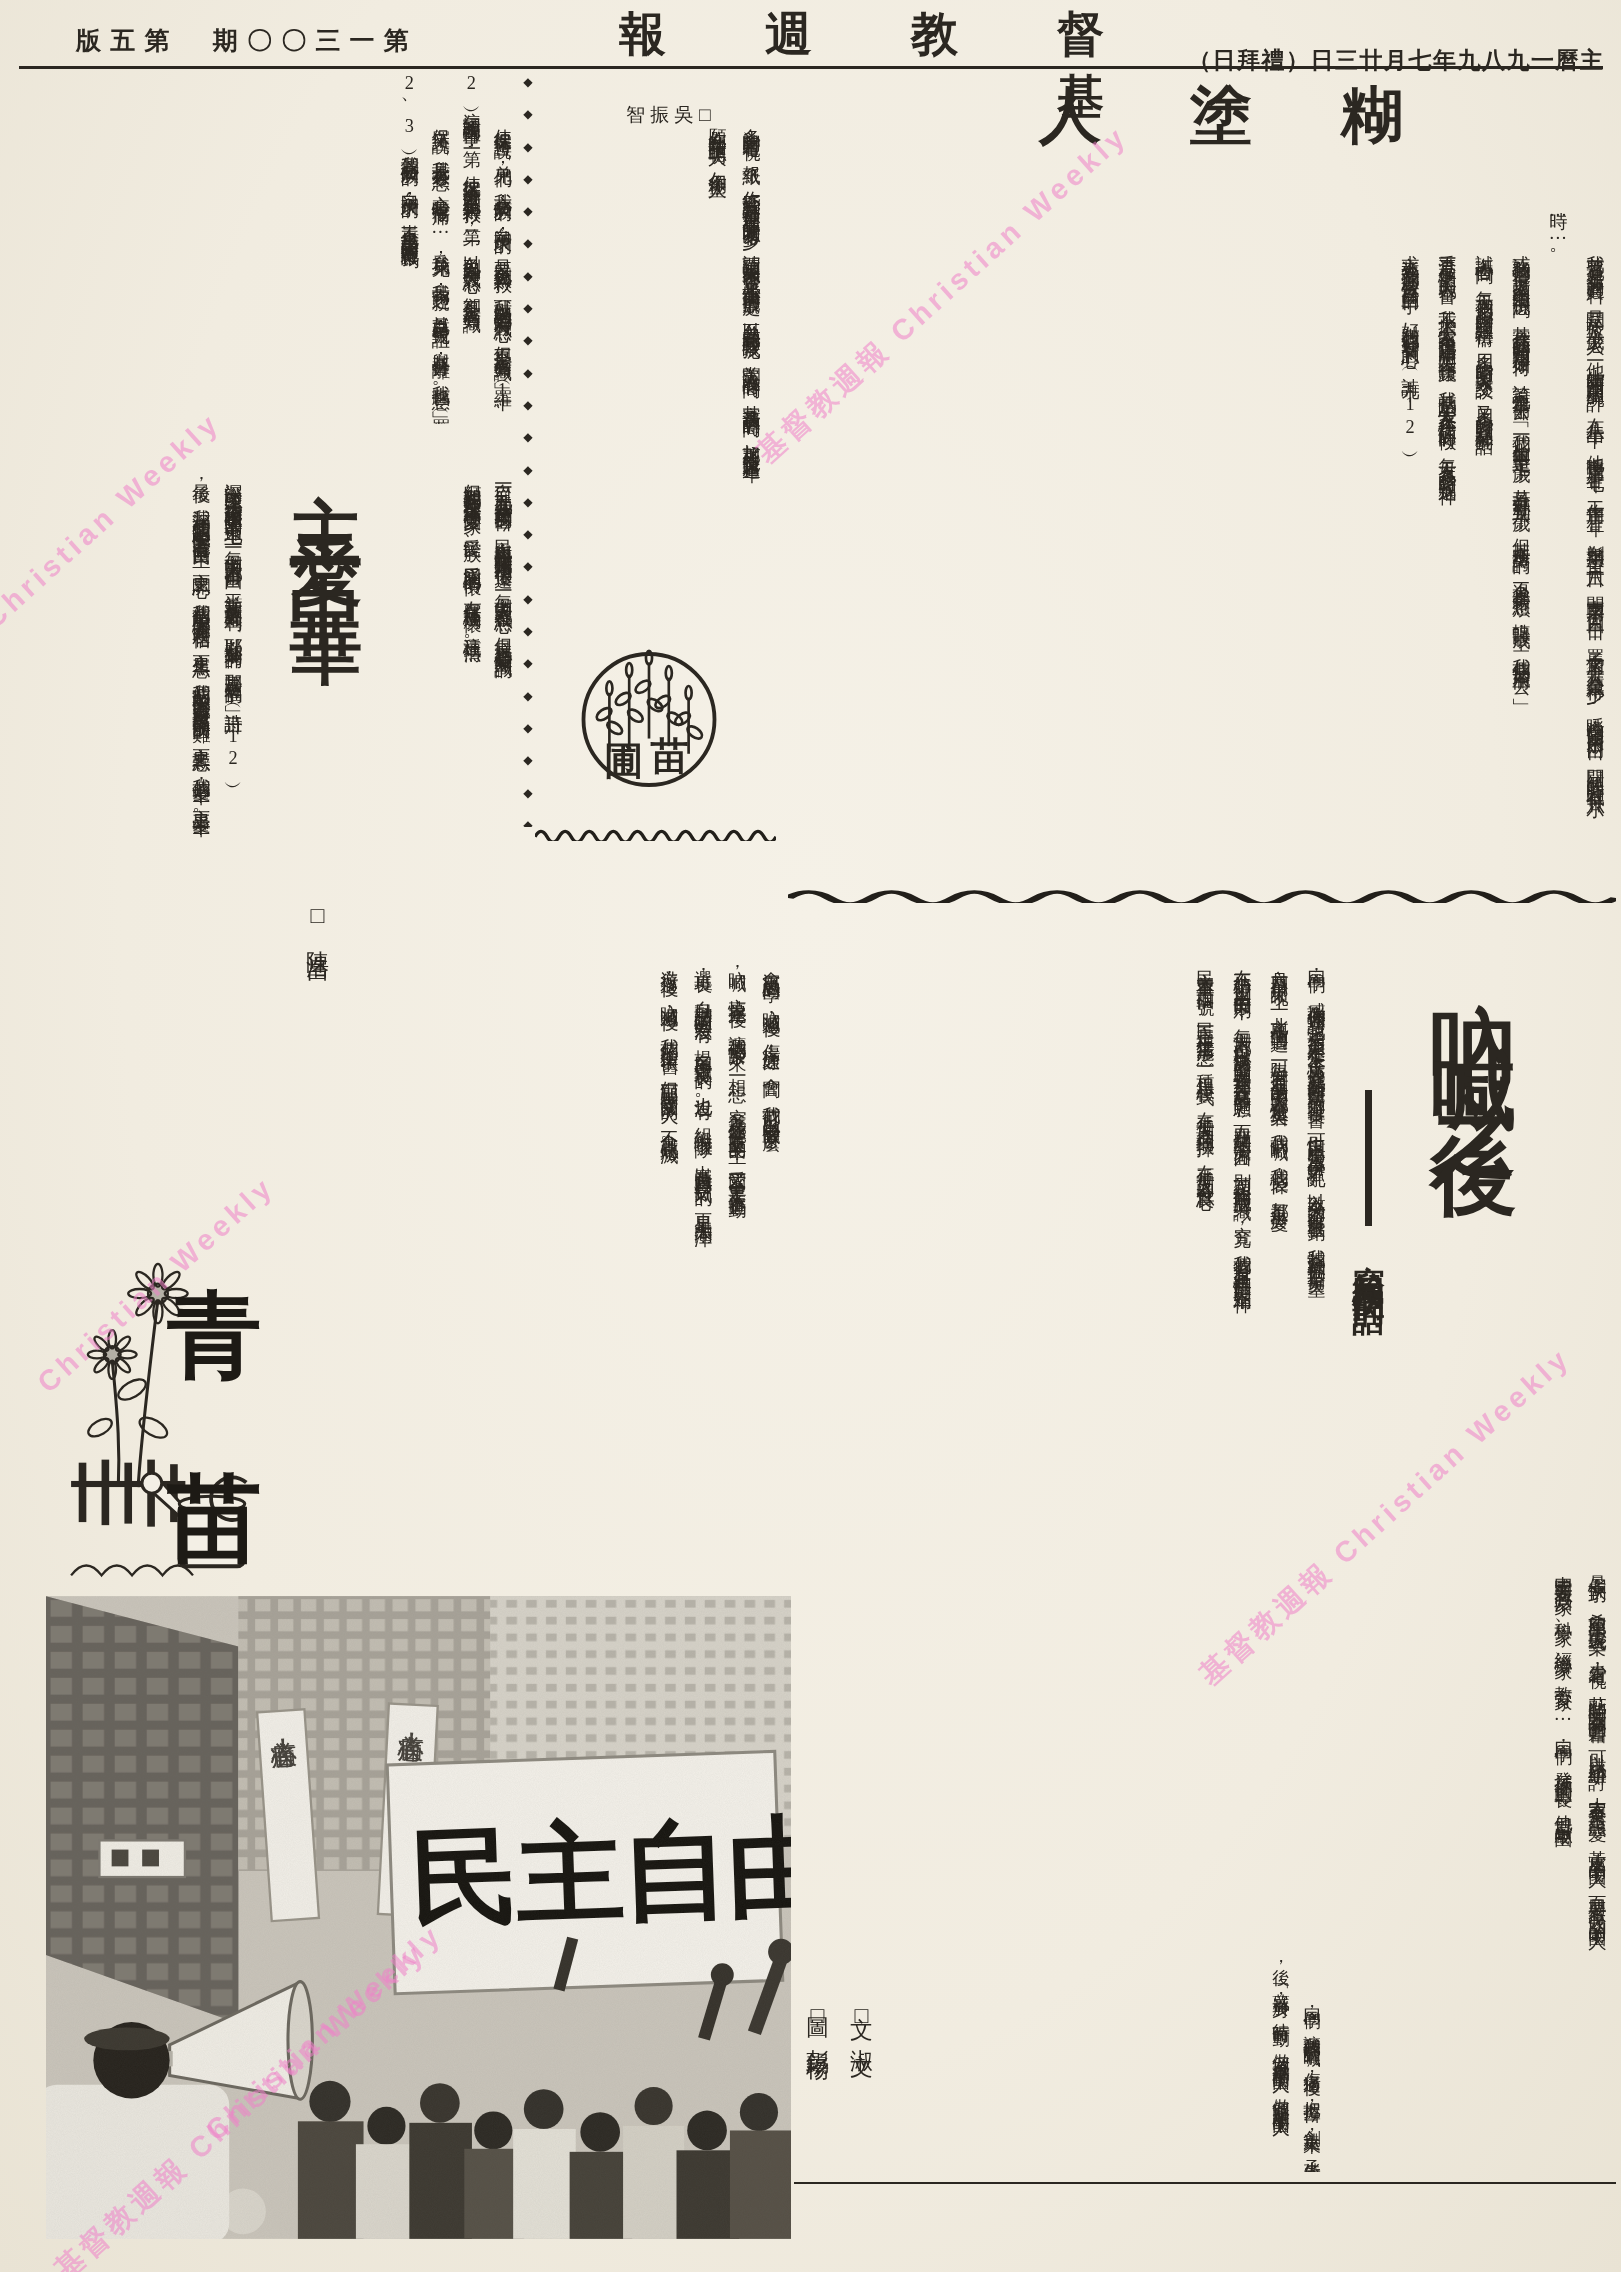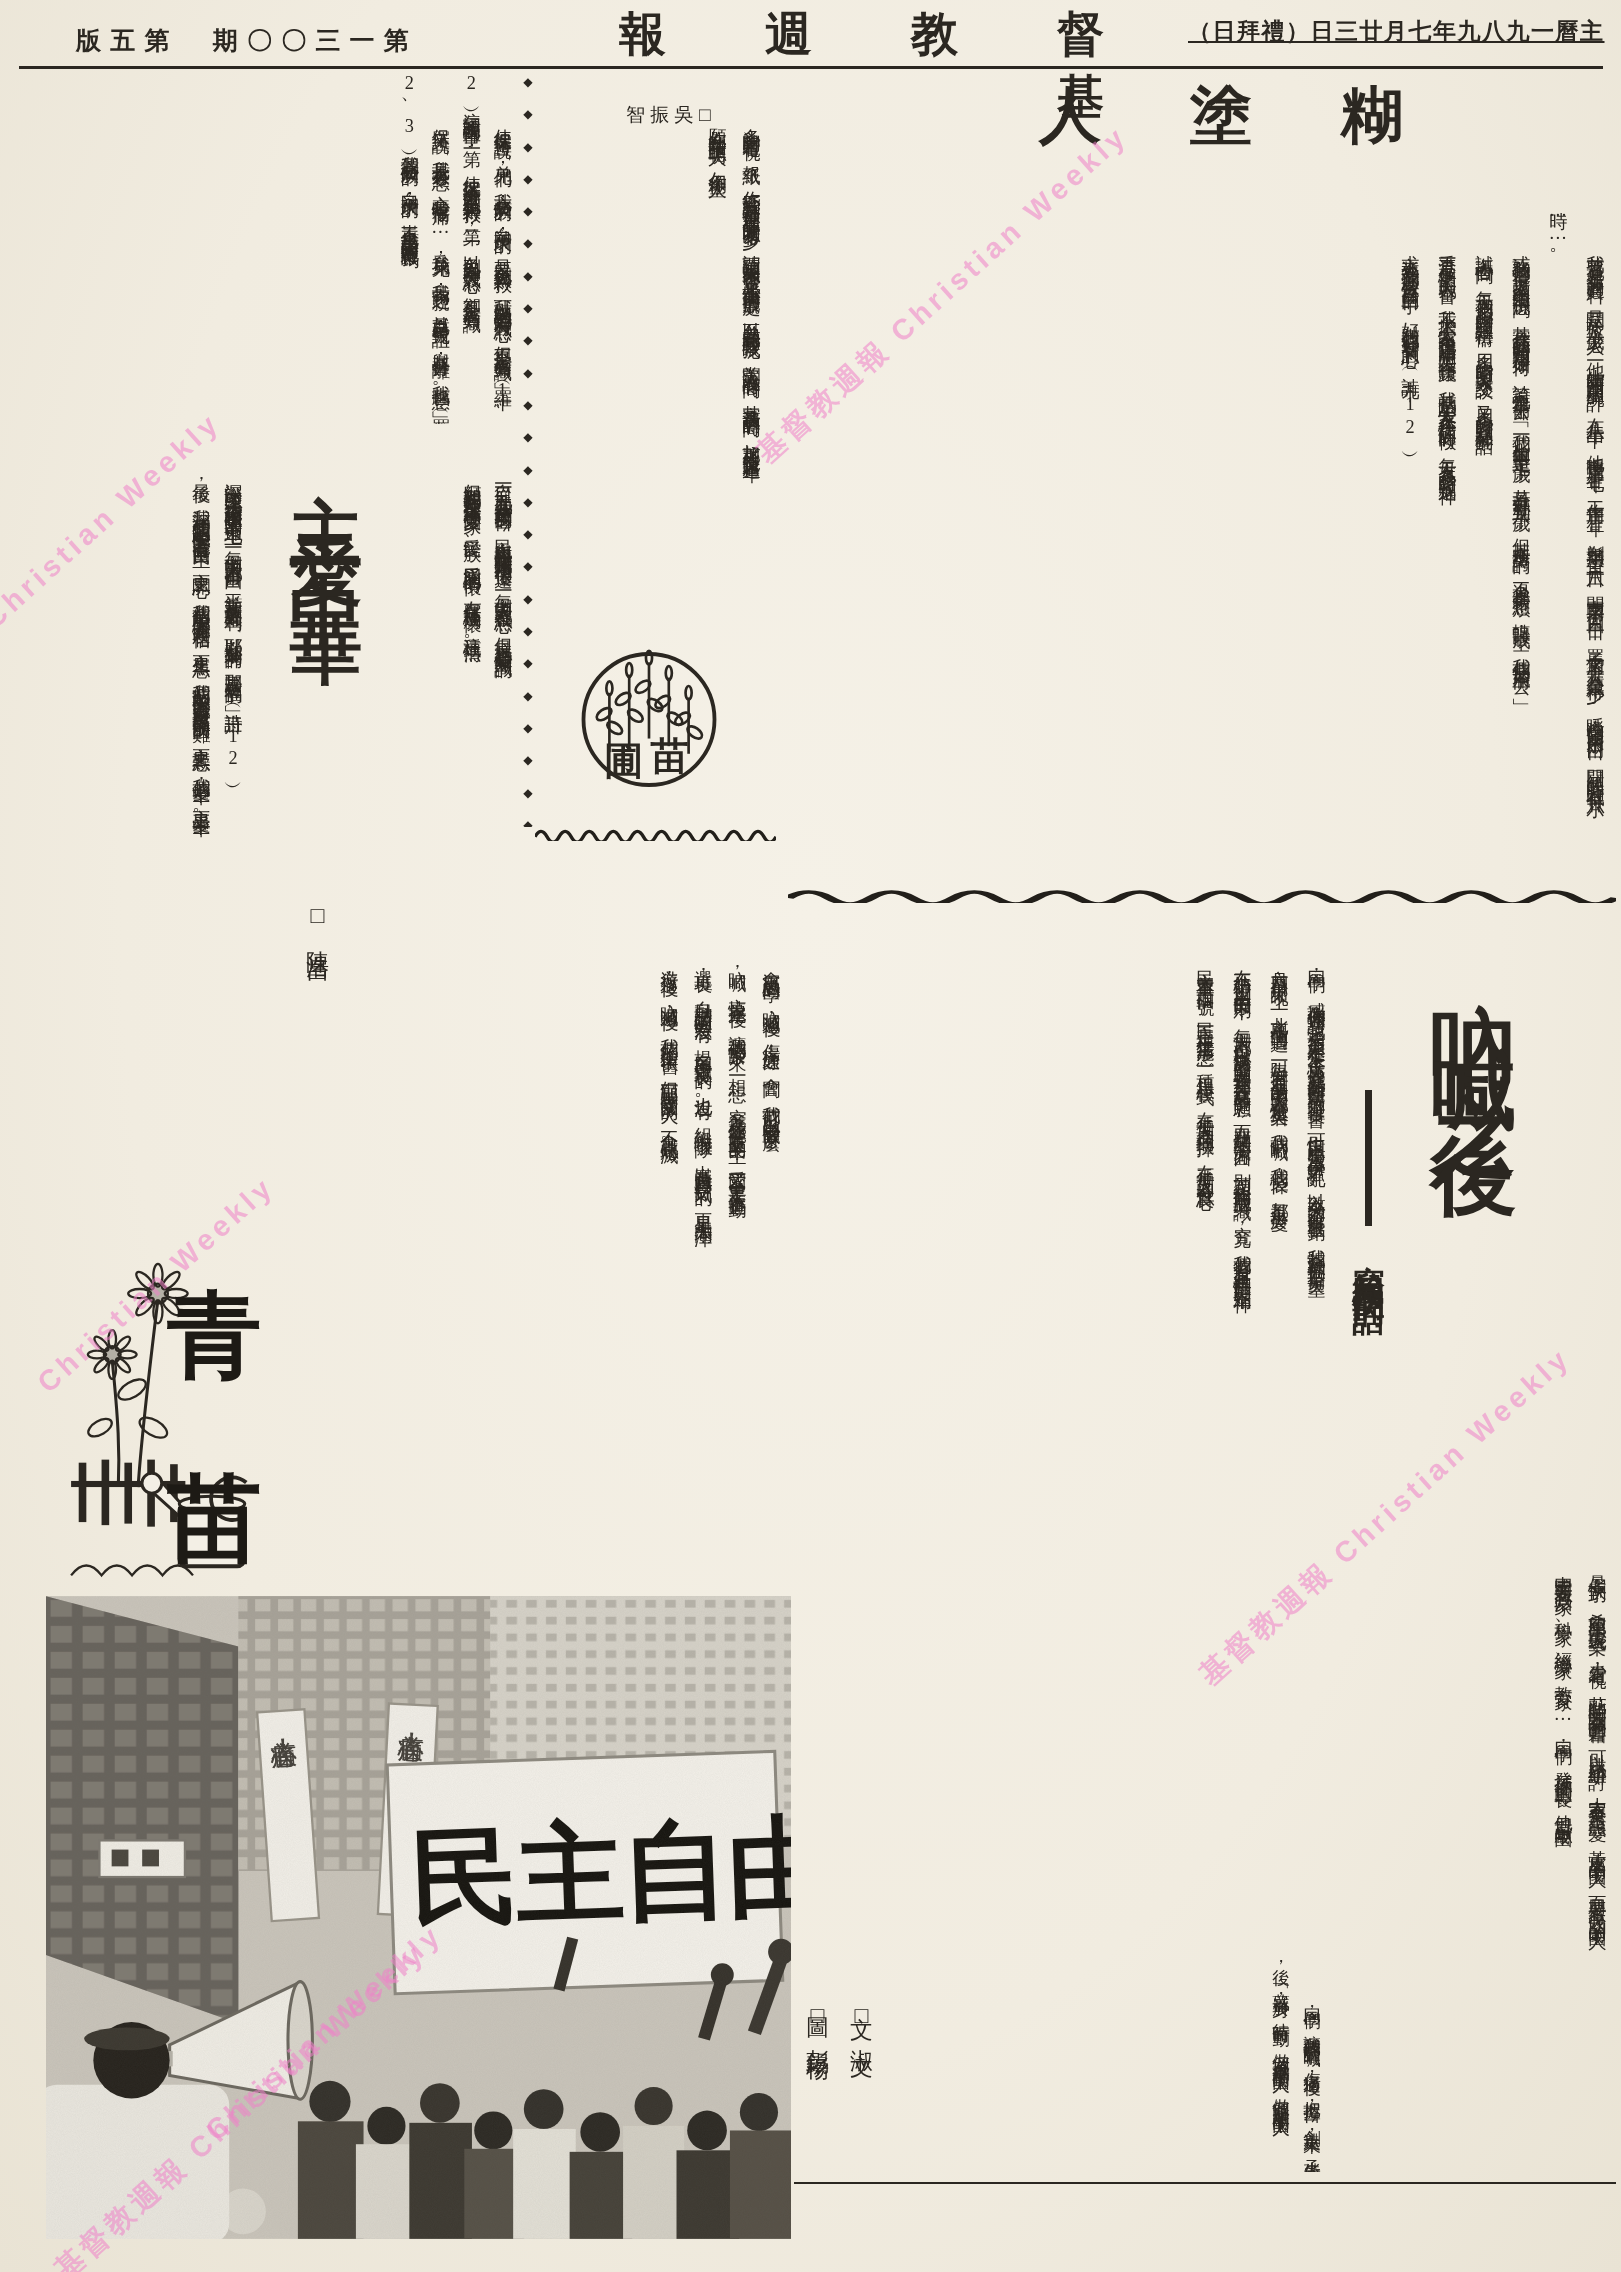--- a/index.html
+++ b/index.html
@@ -20,21 +20,21 @@
   svg text{font-family:"Liberation Serif","DejaVu Serif",serif;}
 </style>
 </head>
 <body>
 
 <div id="page">
 
   <div class="abs" style="left:0;top:0;width:1622px;height:70px;">
     <div class="abs" style="left:61px;top:24.4px;font-size:25px;letter-spacing:9.2px;font-weight:bold;margin-left:15px;">版五第　期〇〇三一第</div>
     <div class="abs" style="left:504px;top:3.1px;width:626px;text-align:right;font-size:47px;font-weight:bold;letter-spacing:26px;">報　週　教　督　基</div>
-    <div class="abs" style="left:1188px;top:16px;font-size:23px;letter-spacing:1.5px;font-weight:bold;text-decoration:underline;">（日拜禮）日三廿月七年九八九一曆主</div>
+    <div class="abs" style="left:1188px;top:45px;font-size:23px;letter-spacing:1.5px;font-weight:bold;">（日拜禮）日三廿月七年九八九一曆主</div>
     <div class="abs rule" style="left:19px;top:66px;width:1584px;height:3.1px;"></div>
   </div>
 
   <div class="abs" style="left:1039px;top:73px;font-size:62px;font-weight:bold;letter-spacing:89px;white-space:nowrap;">人塗糊</div>
   <div class="abs" style="left:626px;top:102px;font-size:19px;letter-spacing:5.3px;">智振吳□</div>
   <div class="abs vtext body-col" style="left:788px;top:197px;width:825px;height:628px;">　　我曾看過一些有趣的資料，是關於一位八十歲老人，他一生時間的運用的統計：在八十年中，他睡覺用了廿七年，工作用了廿一年，剃鬚用了二百二十八日，開支票用了一百四十日，罵子女用了廿六天（算罵得少了），呼喚狗兒回來用了兩日，開口笑的時間祇有廿六小時……。
 　　或許我們覺得這老人家的生活很沉悶，其實你我的時間運用得如何？詩篇九十篇十節云：「我們一生的年日是七十歲，若是強壯可到八十歲；但其中所矜誇的，不過是勞苦愁煩，轉眼成空，我們便如飛而去。」
 　　試撫心自問：每天我們用多少時間讀經祈禱？用多少時間與家人交談？又用多少時間默想神的話？
 　　香港是一個繁忙的大都會，我不太擔心大家不曉得運用時間去工作賺錢，我祇是關心大家在工作忙碌的時候，每天有多少時間親近神？
 　　求主教導我們怎樣數算自己的日子，好叫我們得着智慧的心。（詩九十：12）</div>

